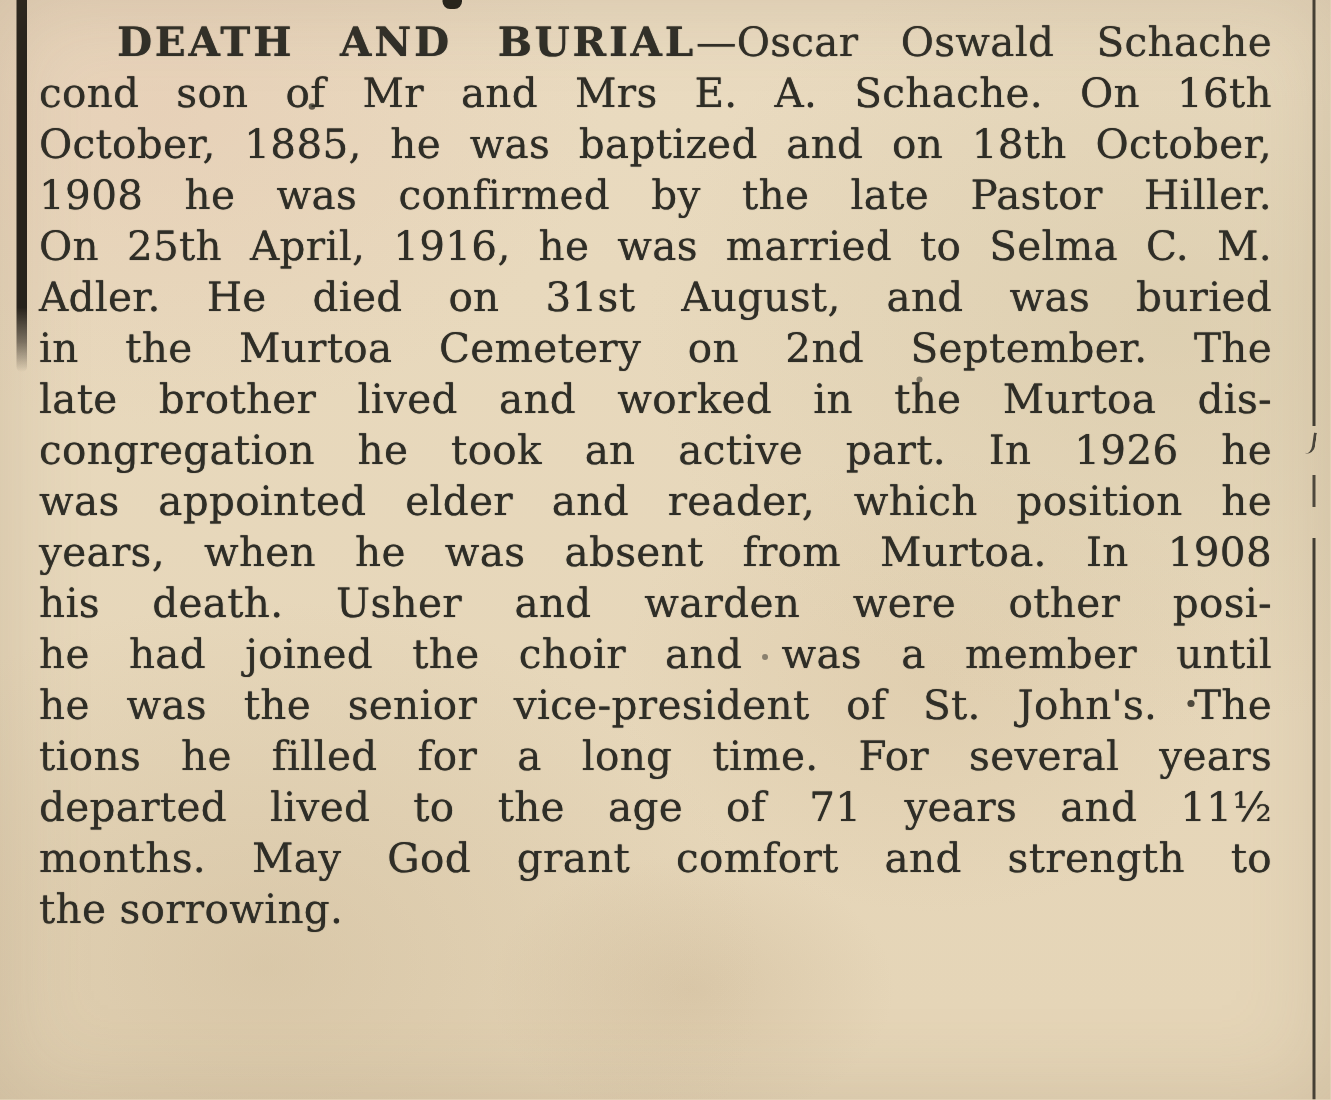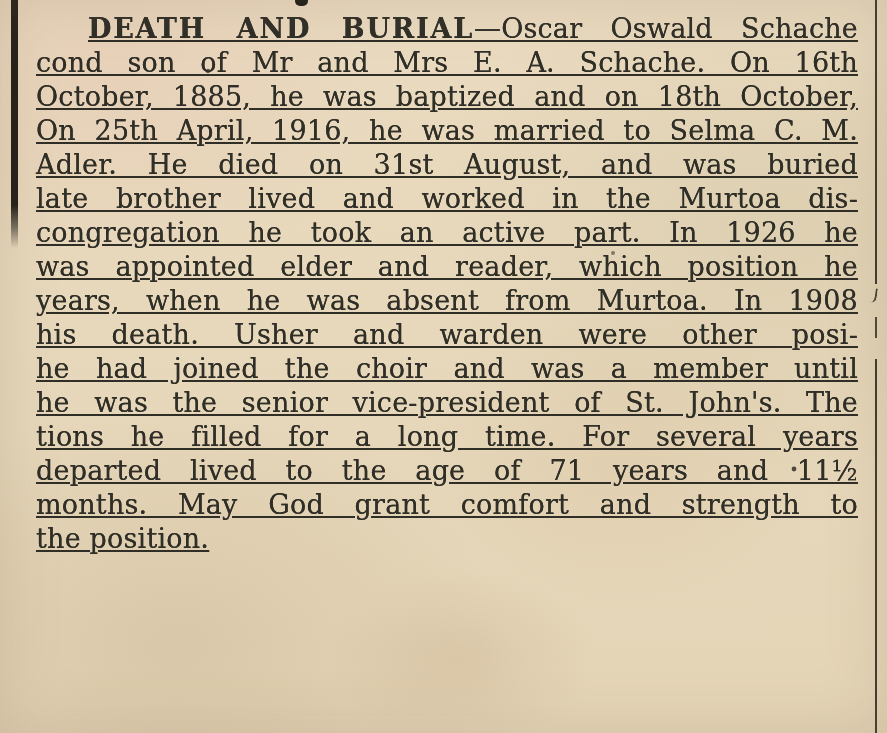--- a/index.html
+++ b/index.html
@@ -26,27 +26,26 @@
       linear-gradient(180deg, rgba(236,221,196,0.5), rgba(231,214,185,0.0) 25%, rgba(223,205,172,0.35) 95%);
   }
   .vignette {
     position: absolute; inset: 0; pointer-events: none;
     box-shadow: inset 0 0 60px rgba(130,110,80,0.22);
   }
 
   
   .article {
     position: absolute;
-    left: 36px; top: 12px;
+    left: 26px; top: 12px;
     width: 822px;
     font-size: 27px;
     line-height: 34px;
     text-shadow: 0 0 0.6px rgba(47,46,39,0.9);
     letter-spacing: 0.2px;
-    text-decoration: underline;
   }
   .line {
     height: 34px;
     white-space: nowrap;
     text-align: justify;
     text-align-last: justify;
   }
   .line.first { text-indent: 52px; }
   .line.last  { text-align-last: left; }
   .heading {
@@ -116,32 +115,34 @@
 <div class="texture"></div>
 
 <div class="left-fold"></div>
 <div class="top-mark"></div>
 
 <div class="article">
   <div class="line first"><span class="heading">DEATH AND BURIAL</span><span>—Oscar Oswald Schache</span></div>
   <div>
       <div class="line">cond son of Mr and Mrs E. A. Schache. On 16th</div>
       <div class="line">October, 1885, he was baptized and on 18th October,</div>
+      <div class="line">1908 he was confirmed by the late Pastor Hiller.</div>
       <div class="line">On 25th April, 1916, he was married to Selma C. M.</div>
       <div class="line">Adler. He died on 31st August, and was buried</div>
+      <div class="line">in the Murtoa Cemetery on 2nd September. The</div>
       <div class="line">late brother lived and worked in the Murtoa dis-</div>
       <div class="line">congregation he took an active part. In 1926 he</div>
       <div class="line">was appointed elder and reader, which position he</div>
       <div class="line">years, when he was absent from Murtoa. In 1908</div>
       <div class="line">his death. Usher and warden were other posi-</div>
       <div class="line">he had joined the choir and was a member until</div>
       <div class="line">he was the senior vice-president of St. John's. The</div>
       <div class="line">tions he filled for a long time. For several years</div>
       <div class="line">departed lived to the age of 71 years and 11½</div>
       <div class="line">months. May God grant comfort and strength to</div>
     </div>
-  <div class="line last">the position.</div>
+  <div class="line last">the sorrowing.</div>
 </div>
 
 <div class="column-rule"></div>
 <div class="rule-comma"></div>
 <div class="specks"></div>
 <div class="vignette"></div>
 
 </body></html>

